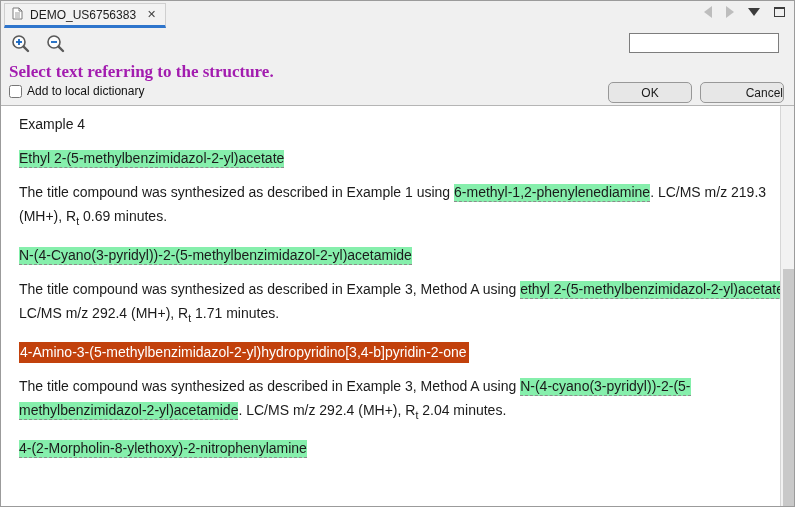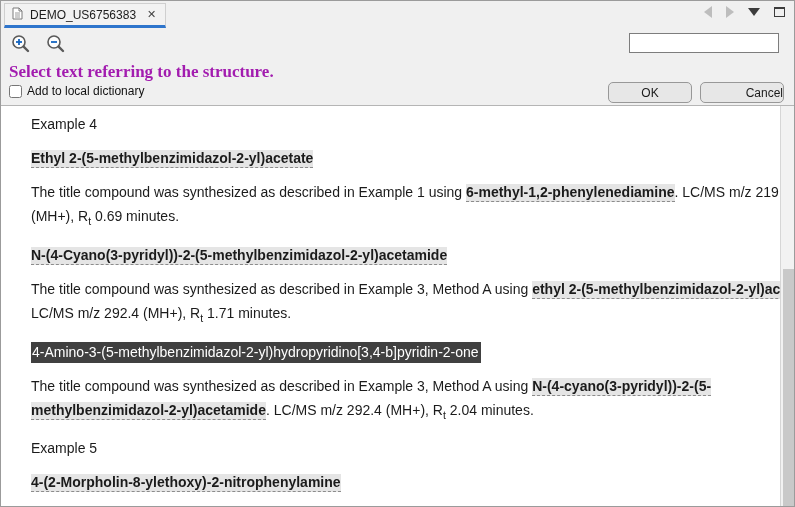--- a/index.html
+++ b/index.html
@@ -36,26 +36,26 @@
   .dictrow label { font-size:12px; color:#111; }
   .btn { position:absolute; top:1px; width:84px; height:21px; background:#e7e7e7;
          border:1px solid #989898; border-radius:5px; font-size:12px; color:#1a1a1a;
          font-family:"Liberation Sans", sans-serif; cursor:pointer; }
   .btn-ok { left:607px; }
   .btn-cancel { left:699px;text-align:right; }
 
   
   .docarea { position:absolute; left:0; top:104px; width:795px; height:403px;
              background:#ffffff; border-top:1px solid #b5b5b5; overflow:hidden; }
-  .docbody { position:absolute; left:12px; top:0; width:779px; height:100%;
+  .docbody { position:absolute; left:0; top:0; width:779px; height:100%;
              padding:6px 6px 4px 18px; overflow:hidden; }
   .doc-par { font-size:14px; line-height:24px; color:#1b1b1b; margin:0 0 10px 0; white-space:nowrap; }
   .doc-par span.plain { }
-  .doc-par span.entity { background:#e5e5e5; border-bottom:1px dashed #8c8c8c; padding-bottom:1px;font-weight:bold; }
-  .doc-par span.selected { background:#404040; color:#ffffff; padding:2px 2px 3px 1px; }
+  .doc-par span.entity { background:#86efac; border-bottom:1px dashed #8c8c8c; padding-bottom:1px; }
+  .doc-par span.selected { background:#c2410c; color:#ffffff; padding:2px 2px 3px 1px; }
   .doc-par sub { font-size:10.5px; }
   .scrollbar { position:absolute; right:0; top:0; width:16px; height:100%;
                background:#f2f2f2; border-left:1px solid #d6d6d6; }
   .scroll-thumb { position:absolute; left:2px; top:163px; width:11px; height:240px;
                   background:#c9c9c9; cursor:pointer; }
 </style>
 </head>
 <body>
 
 <div class="window">
@@ -116,21 +116,20 @@
 
   <div class="docarea">
     <div class="docbody">
         <p class="doc-par"><span class="plain">Example 4</span></p>
         <p class="doc-par"><span class="entity">Ethyl 2-(5-methylbenzimidazol-2-yl)acetate</span></p>
         <p class="doc-par"><span class="plain">The title compound was synthesized as described in Example 1 using </span><span class="entity">6-methyl-1,2-phenylenediamine</span><span class="plain">. LC/MS m/z 219.3</span><br><span class="plain">(MH+), R</span><sub>t</sub><span class="plain"> 0.69 minutes.</span></p>
         <p class="doc-par"><span class="entity">N-(4-Cyano(3-pyridyl))-2-(5-methylbenzimidazol-2-yl)acetamide</span></p>
         <p class="doc-par"><span class="plain">The title compound was synthesized as described in Example 3, Method A using </span><span class="entity">ethyl 2-(5-methylbenzimidazol-2-yl)acetate</span><br><span class="plain">LC/MS m/z 292.4 (MH+), R</span><sub>t</sub><span class="plain"> 1.71 minutes.</span></p>
         <p class="doc-par"><span class="selected">4-Amino-3-(5-methylbenzimidazol-2-yl)hydropyridino[3,4-b]pyridin-2-one</span></p>
         <p class="doc-par"><span class="plain">The title compound was synthesized as described in Example 3, Method A using </span><span class="entity">N-(4-cyano(3-pyridyl))-2-(5-</span><br><span class="entity">methylbenzimidazol-2-yl)acetamide</span><span class="plain">. LC/MS m/z 292.4 (MH+), R</span><sub>t</sub><span class="plain"> 2.04 minutes.</span></p>
-        <p class="doc-par"><span class="plain">Example 5</span></p>
         <p class="doc-par"><span class="entity">4-(2-Morpholin-8-ylethoxy)-2-nitrophenylamine</span></p>
         <p class="doc-par"></p>
       </div>
     <div class="scrollbar">
       <div class="scroll-thumb"></div>
     </div>
   </div>
 
 </div>
 

